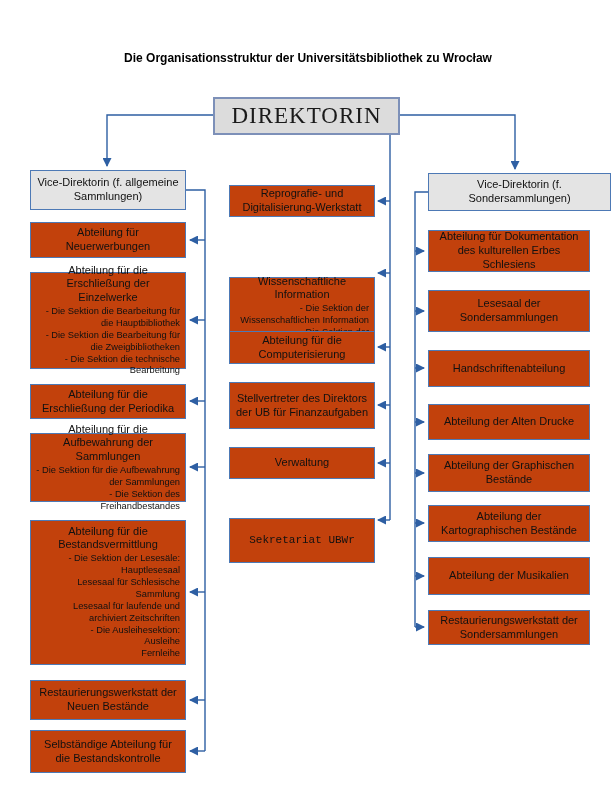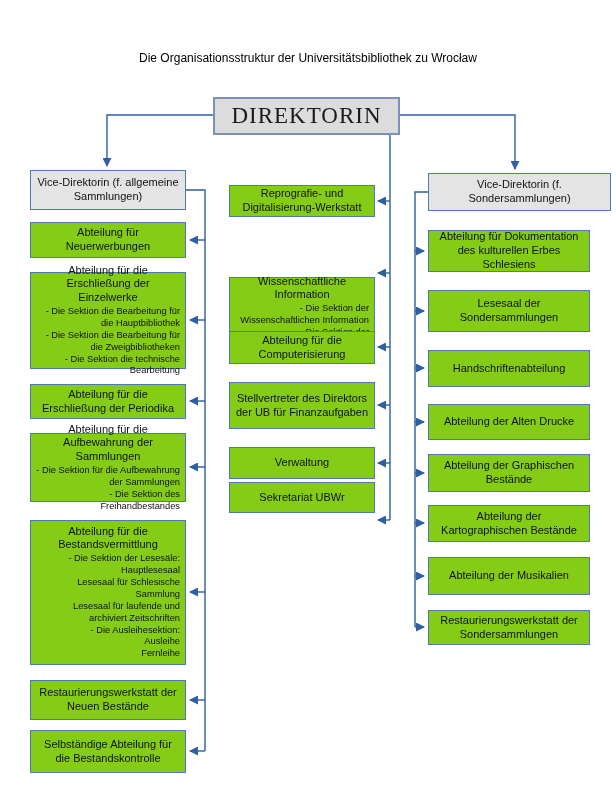--- a/index.html
+++ b/index.html
@@ -3,30 +3,30 @@
 <meta charset="utf-8">
 <style>
   html,body { margin:0; padding:0; background:#ffffff; }
   #canvas {
     position:relative; width:616px; height:791px; background:#ffffff;
     font-family:"Liberation Sans", sans-serif; color:#111;
     overflow:hidden;
   }
   #chart-title {
     position:absolute; left:0; top:51px; width:616px;
-    text-align:center; font-size:12px; font-weight:normal; color:#000;
+    text-align:center; font-size:12px; font-weight:bold; color:#000;
   }
   #root-node {
     position:absolute; left:213px; top:97px; width:187px; height:38px;
     background:#dcdcdc; border:2px solid #7d90b8; box-sizing:border-box;
     display:flex; align-items:center; justify-content:center;
     font-family:"Liberation Serif", serif; font-size:23px; letter-spacing:1px; color:#1a1a1a;
   }
   .node {
-    position:absolute; background:#84cc16; border:1.5px solid #4d79b5;
+    position:absolute; background:#c2410c; border:1.5px solid #4d79b5;
     box-sizing:border-box; display:flex; flex-direction:column;
     justify-content:center; padding:2px 5px; text-align:center;
   }
   .node-title { font-size:11px; line-height:1.25; }
   .node-details {
     font-size:9.3px; line-height:1.28; text-align:right;
     white-space:pre-line; margin-top:1px;
   }
   .head { background:#e4e4e4; }
   
@@ -37,21 +37,21 @@
   .l3  { left:30px; top:433px; width:156px; height:69px; }
   .l4  { left:30px; top:520px; width:156px; height:145px; }
   .l5  { left:30px; top:680px; width:156px; height:40px; }
   .l6  { left:30px; top:730px; width:156px; height:43px; }
   
   .m0  { left:229px; top:185px; width:146px; height:32px; }
   .m1  { left:229px; top:232px; width:146px; height:83px;margin-top:45px; }
   .m2  { left:229px; top:331px; width:146px; height:33px; }
   .m3  { left:229px; top:382px; width:146px; height:47px; }
   .m4  { left:229px; top:447px; width:146px; height:32px; }
-  .m5  { left:229px; top:482px; width:146px; height:31px; }
+  .m5  { left:229px; top:518px; width:146px; height:45px;font-family:Liberation Mono, monospace; }
   
   .rh  { left:428px; top:173px; width:183px; height:38px; }
   .r0  { left:428px; top:230px; width:162px; height:42px; }
   .r1  { left:428px; top:290px; width:162px; height:42px; }
   .r2  { left:428px; top:350px; width:162px; height:37px; }
   .r3  { left:428px; top:404px; width:162px; height:36px; }
   .r4  { left:428px; top:454px; width:162px; height:38px; }
   .r5  { left:428px; top:505px; width:162px; height:37px; }
   .r6  { left:428px; top:557px; width:162px; height:38px; }
   .r7  { left:428px; top:610px; width:162px; height:35px; }

